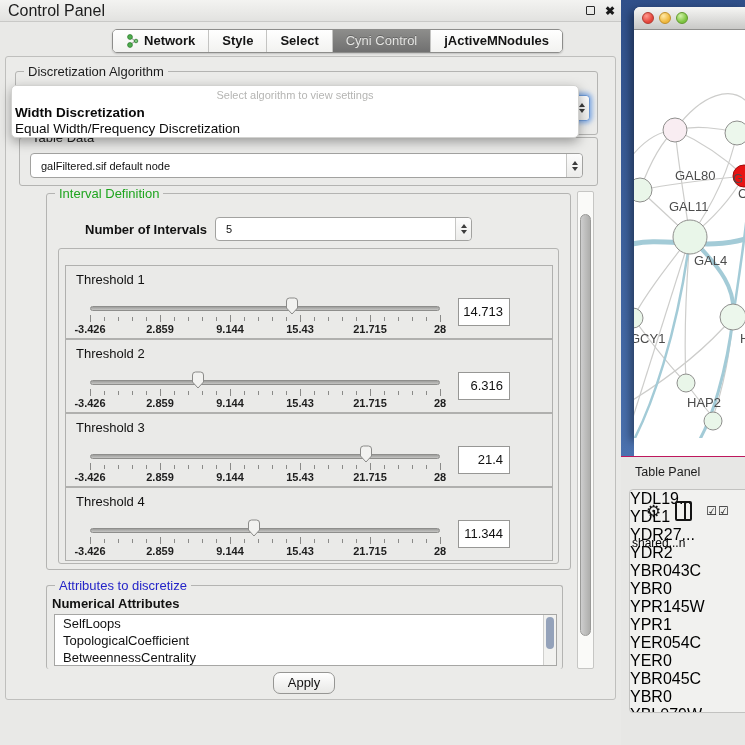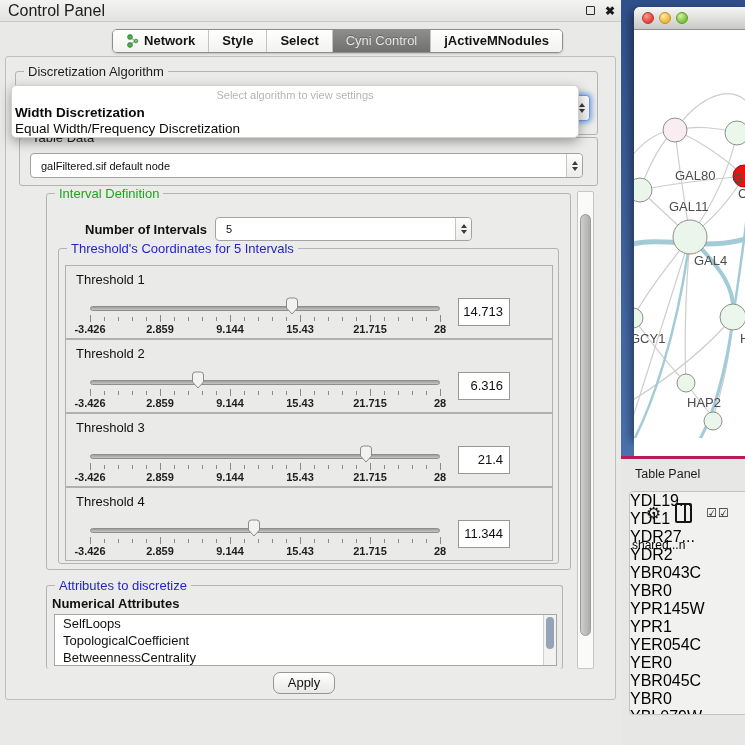--- a/index.html
+++ b/index.html
@@ -109,21 +109,21 @@
     border-radius:6px 0 0 0; display:flex; align-items:center; padding-left:8px; gap:5px; }
   .light { width:12px; height:12px; border-radius:50%; }
   .light.red { background:radial-gradient(circle at 35% 30%, #ff9a8e, #e4443a 65%); border:1px solid #b13a30; }
   .light.yellow { background:radial-gradient(circle at 35% 30%, #ffe9a8, #efb73c 65%); border:1px solid #c08f2a; }
   .light.green { background:radial-gradient(circle at 35% 30%, #d2f2a8, #7cc43f 65%); border:1px solid #61992e; }
   .net-canvas { position:absolute; left:0; top:24px; width:111px; height:456px;
     overflow:hidden; background:#fff; }
   .node-label { position:absolute; font-size:13px; color:#4c4c4c; white-space:nowrap; }
 
   .table-panel { position:absolute; left:0; top:456px; width:124px; height:289px;
-    background:#e7e7e5; border-top:3px solid #be185d; }
+    background:#e7e7e5; border-top:1px solid #be185d; }
   .tp-title { position:absolute; left:14px; top:8px; font-size:12.5px; color:#1c1c1c; }
   .tp-inner { position:absolute; left:8px; top:32px; width:120px; height:224px;
     background:#f1f1ef; border:1px solid #c2c2c0; border-radius:4px; overflow:hidden; }
   .tp-toolbar { position:absolute; left:0; top:0; width:100%; height:42px;
     display:flex; align-items:center; gap:14px; padding-left:16px; }
   .gear { font-size:17px; color:#141414; line-height:1; }
   .cols-icon { width:17px; height:20px; border:2px solid #141414; border-radius:2px; position:relative; }
   .cols-icon::after { content:""; position:absolute; left:50%; top:0; width:2px; height:100%; background:#141414; }
   .cb-pair { display:flex; gap:2px; font-size:12px; color:#141414; letter-spacing:1px; }
   .tp-header { position:absolute; left:2px; top:46px; height:26px; display:flex; }
@@ -216,21 +216,20 @@
       <span style="position:absolute; left:38px; top:28px; font-size:13px; font-weight:bold; color:#111;">Number of Intervals</span>
       <div class="combo" style="left:168px; top:23px; width:257px; height:24px;">
         <span class="combo-text">5</span>
         <span class="stepper">
             <span class="arr-up"></span>
             <span class="arr-down"></span>
           </span>
       </div>
 
       <div class="groupbox" style="left:11px; top:54px; width:501px; height:316px;">
-        <span class="gb-label blue">Threshold's Coordinates for 5 Intervals</span>
 
         <div class="threshold-box" style="left:6px; top:16px;">
           <span class="th-title">Threshold 1</span>
           <div class="slider">
             <div class="track"></div>
             <div class="thumb" style="left: 226.019px;">
               <svg width="14" height="18" viewBox="0 0 14 18">
                 <path d="M7,17 L1.5,11 L1.5,4 Q1.5,1 4.5,1 L9.5,1 Q12.5,1 12.5,4 L12.5,11 Z" fill="#f2f2f0" stroke="#8b8b89" stroke-width="1"></path>
               </svg>
             </div>

